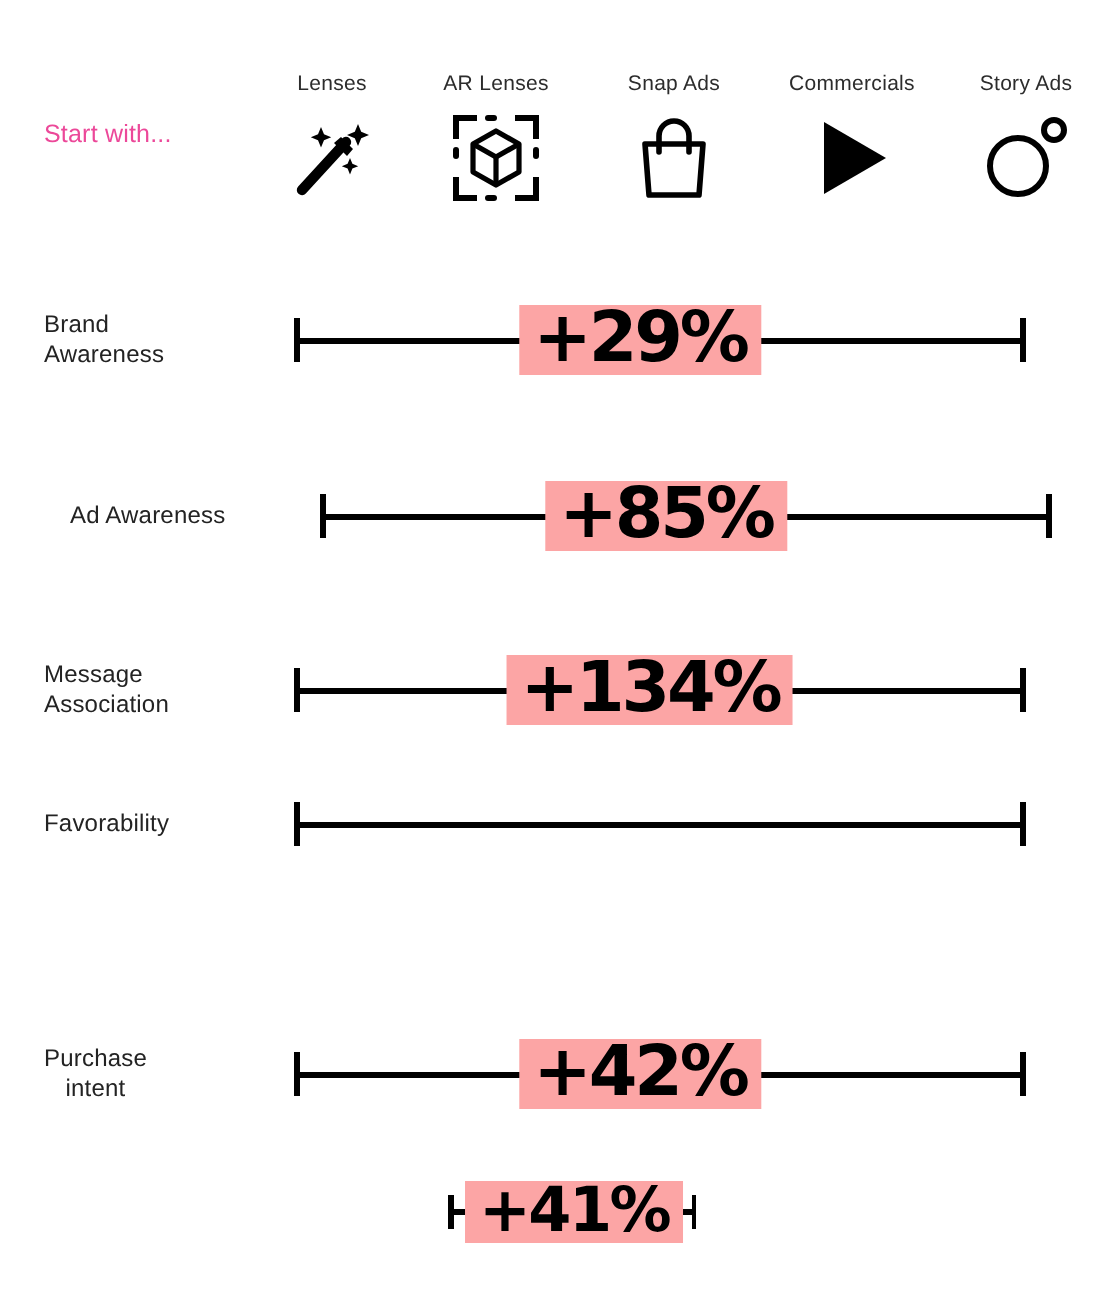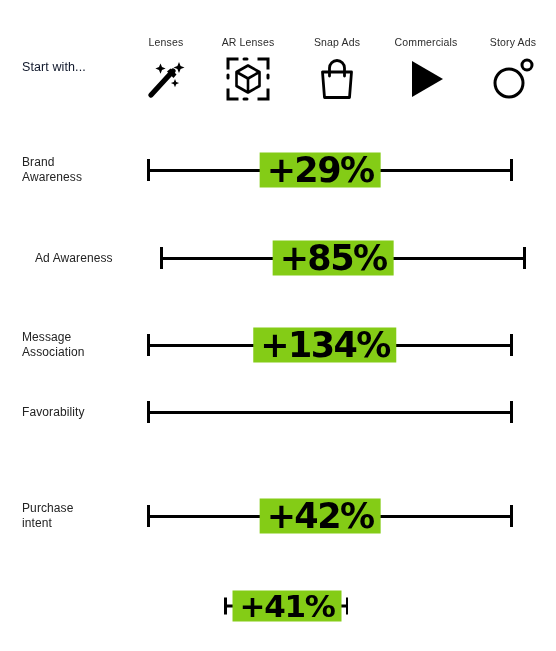--- a/index.html
+++ b/index.html
@@ -29,21 +29,21 @@
     top: 36px;
     width: 556px;
     height: 72px;
   }
   .start-label {
     position: absolute;
     left: 22px;
     top: 24px;
     font-size: 12.5px;
     letter-spacing: .1px;
-    color: #0f172a;
+    color: #ec4899;
     white-space: nowrap;
   }
   .col {
     position: absolute;
     top: 0;
     width: 120px;
     margin-left: -60px;
     text-align: center;
   }
   .col-title {
@@ -107,21 +107,21 @@
   .bar .cap.right { right: 0; }
 
   .bar.small { height: 17px; }
   .bar.small .cap { height: 17px; width: 2.5px; }
   .bar.small .line { height: 2.5px; margin-top: -1.25px; }
 
   .value {
     position: absolute;
     top: 50%;
     transform: translate(-50%, -50%);
-    background: #84cc16;
+    background: #fca5a5;
     padding: 0 7px;
     font-size: 35px;
     font-weight: 700;
     letter-spacing: -1.6px;
     color: #000;
     white-space: nowrap;
     font-family: "DejaVu Sans", sans-serif;
     line-height: 1;
   }
   .value.v-small {
@@ -233,21 +233,21 @@
         <div class="value" style="left: 325px;">+134%</div>
       </div>
       <div class="row" style="top: 382px;">
         <div class="row-label">Favorability</div>
         <div class="bar" style="left: 147px; width: 366px;">
           <div class="line"></div>
           <div class="cap left"></div>
           <div class="cap right"></div>
         </div>
       </div>
-      <div class="row" style="top: 486px;">
+      <div class="row" style="top: 507px; text-align: center;">
         <div class="row-label">Purchase
 intent</div>
         <div class="bar" style="left: 147px; width: 366px;">
           <div class="line"></div>
           <div class="cap left"></div>
           <div class="cap right"></div>
         </div>
         <div class="value" style="left: 320px;">+42%</div>
       </div>
       <div class="row" style="top: 576px;">

